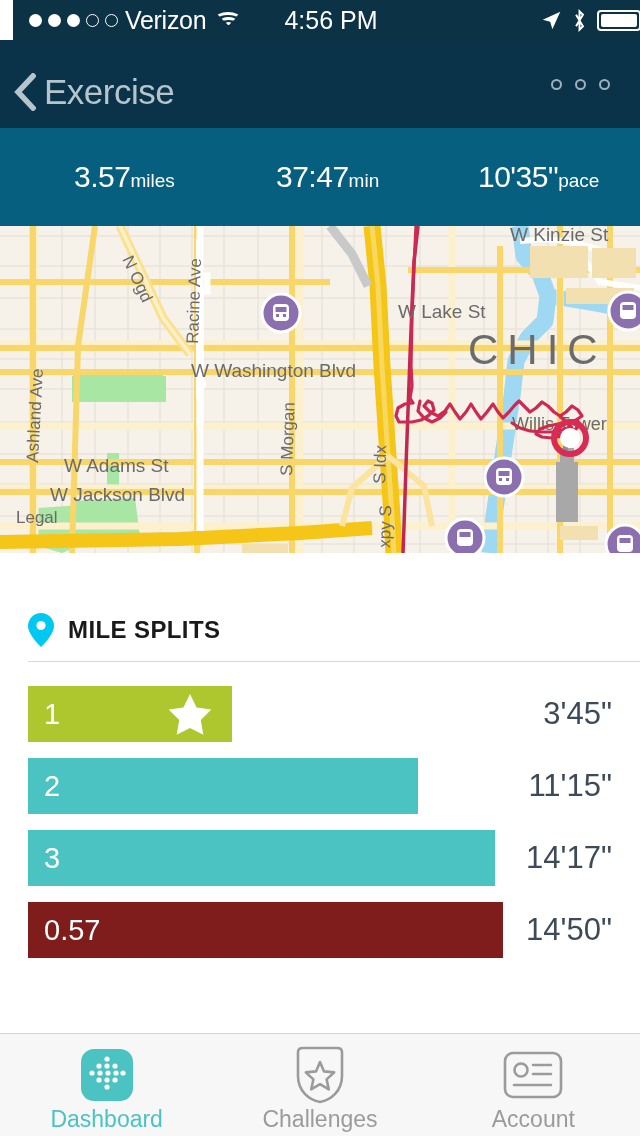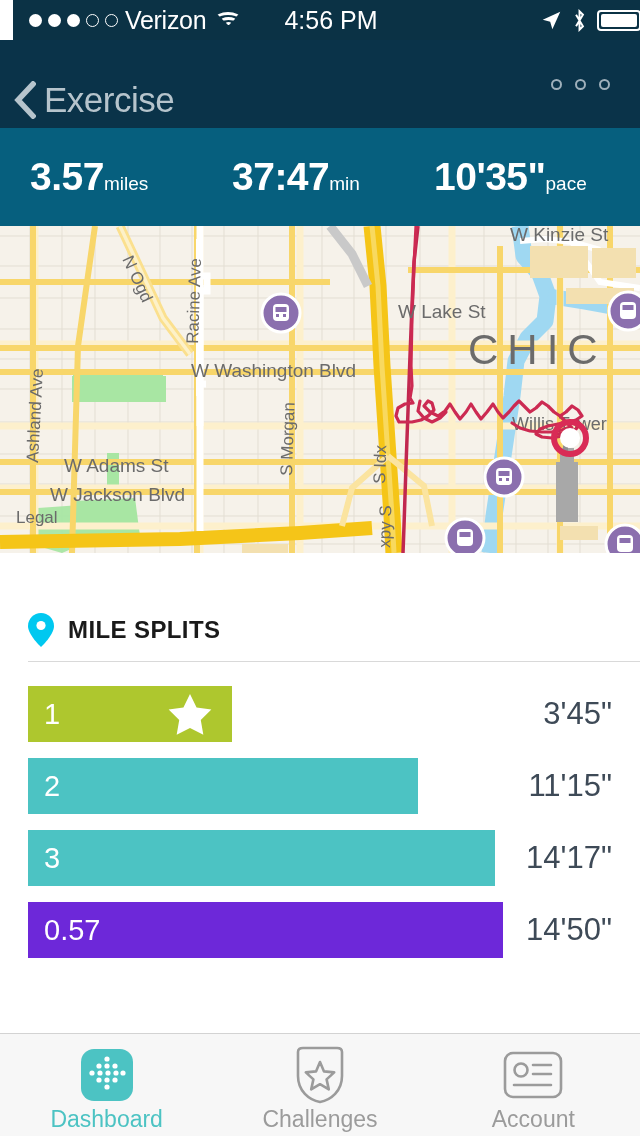--- a/index.html
+++ b/index.html
@@ -39,40 +39,40 @@
   #battery::after { content: ""; position: absolute; right: -5px; top: 6px; width: 3px; height: 7px;
     background: #fff; border-radius: 0 2px 2px 0; }
   #battery i { position: absolute; left: 2px; top: 2px; bottom: 2px; right: 2px; background: #fff; border-radius: 2px; }
 
   
   #nav-bar {
     position: absolute; top: 40px; left: 0; width: 640px; height: 88px;
     background: #0a3349;
   }
   #back-button {
-    position: absolute; left: 14px; top: 16px; height: 88px;
+    position: absolute; left: 14px; top: 8px; height: 88px;
     display: flex; align-items: center; gap: 8px; cursor: pointer;
   }
   #back-chevron { width: 22px; height: 38px; }
   #back-label { color: #b6c4cc; font-size: 35px; font-weight: 300; letter-spacing: -0.5px; }
   #nav-titles { position: absolute; left: 180px; right: 180px; top: 8px; text-align: center; }
   #nav-title { color: #fff; font-size: 30px; font-weight: bold; line-height: 38px; }
   #nav-subtitle { color: #e2e9ed; font-size: 19px; line-height: 26px; }
   #more-button { position: absolute; right: 30px; top: 0; height: 88px;
     display: flex; align-items: center; gap: 13px; cursor: pointer; }
   #more-button .mdot { width: 11px; height: 11px; border-radius: 50%;
     border: 2px solid #9fb0bb; }
 
   
   #stats-bar {
     position: absolute; top: 128px; left: 0; width: 640px; height: 98px;
     background: #065f7e; display: flex; align-items: center;
   }
   .stat { color: #fff; display: flex; align-items: baseline; }
-  .stat .val { font-size: 39px; font-weight: 700; letter-spacing: -0.5px; }
+  .stat .val { font-size: 30px; font-weight: 400; letter-spacing: -0.5px; margin-left: 44px; }
   .stat .unit { font-size: 19px; font-weight: 400; margin-left: 0; }
   #stat-distance { position: absolute; left: 30px; }
   #stat-duration { position: absolute; left: 232px; }
   #stat-pace { position: absolute; left: 434px; }
 
   
   #map { position: absolute; top: 226px; left: 0; width: 640px; height: 327px;
     background: #f6f2ea; overflow: hidden; }
   #map svg { display: block; }
   .map-label { font-family: "Liberation Sans", sans-serif; fill: #6b6b6b; }
@@ -363,21 +363,21 @@
     </div>
 
     <div class="split-row">
       <div class="split-bar" style="width:467px;background:#4cc3c3">
         <span class="split-index">3</span>
       </div>
       <div class="split-time">14'17"</div>
     </div>
 
     <div class="split-row">
-      <div class="split-bar" style="width:475px;background:#6d28d9">
+      <div class="split-bar" style="width:475px;background:#7f1d1d">
         <span class="split-index">0.57</span>
       </div>
       <div class="split-time">14'50"</div>
     </div>
 
   </div>
 </div>
 
 <div id="tab-bar">
 

